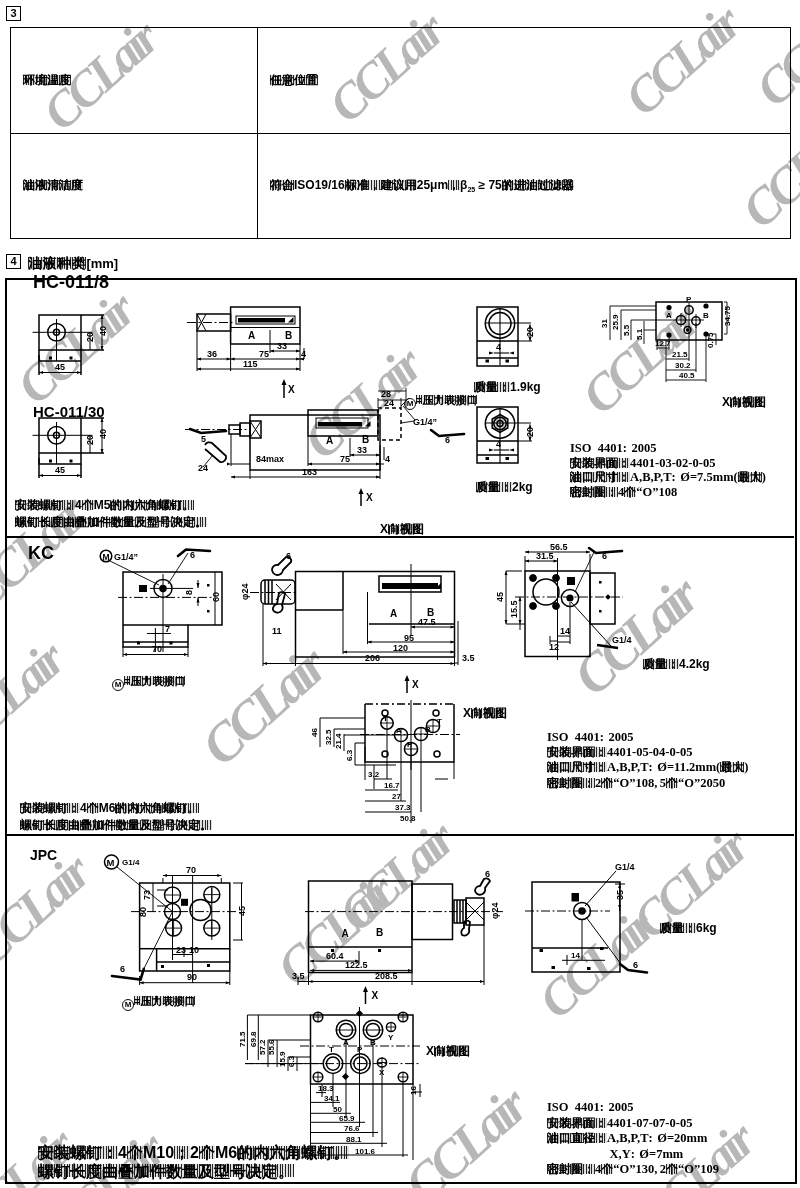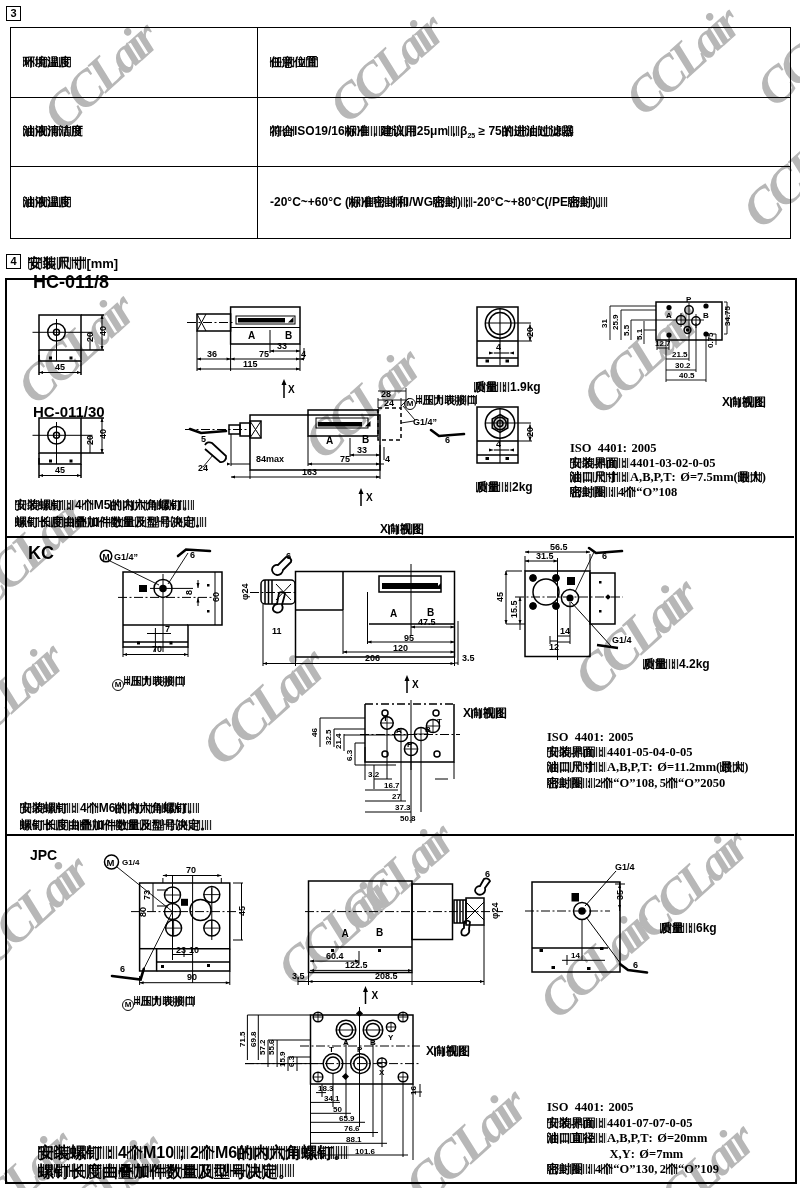--- a/index.html
+++ b/index.html
@@ -50,29 +50,25 @@
 <table class="ch">
 <tbody>
         <tr style="height:30px">
           <td class="c1"><span class="cn">环境温度</span></td>
           <td><span class="cn">任意位置</span></td>
         </tr>
 <tr style="height:30px">
           <td class="c1"><span class="cn">油液清洁度</span></td>
           <td><span class="cn">符合</span>ISO19/16<span class="cn">标准，建议用</span>25μm<span class="cn">，</span>β<sub style="font-size:7px">25</sub> ≥ 75<span class="cn">的进油过滤器</span></td>
         </tr>
-<tr style="height:31px">
-          <td class="c1"><span class="cn">油液温度</span></td>
-          <td>-20°C~+60°C (<span class="cn">标准密封和</span>/WG<span class="cn">密封</span>)<span class="cn">；</span>-20°C~+80°C(/PE<span class="cn">密封</span>)<span class="cn">。</span></td>
-        </tr>
 </tbody>
     </table>
 
 <div class="lbl" style="left:6px;top:254px;font-size:12px"><span class="bx">4</span></div>
-<div class="lbl" style="left:28px;top:255px;font-size:13px"><span class="cn" style="font-size:14px;letter-spacing:0.6px">安装尺寸</span>[mm]</div>
+<div class="lbl" style="left:28px;top:255px;font-size:13px"><span class="cn" style="font-size:14px;letter-spacing:0.6px">油液种类</span>[mm]</div>
 
 <div class="abs" style="left:5px;top:278px;width:788px;height:902px;border:2px solid #000;z-index:1"></div>
 
 <div class="abs" style="left:5px;top:536px;width:789px;height:1.5px;background:#000;z-index:1"></div>
 
 <div class="abs" style="left:5px;top:834px;width:789px;height:1.5px;background:#000;z-index:1"></div>
 
 <div class="lbl" style="left:33px;top:272px;font-size:18px">HC-011/8</div>
 
 <div class="lbl" style="left:33px;top:403px;font-size:15px">HC-011/30</div>

